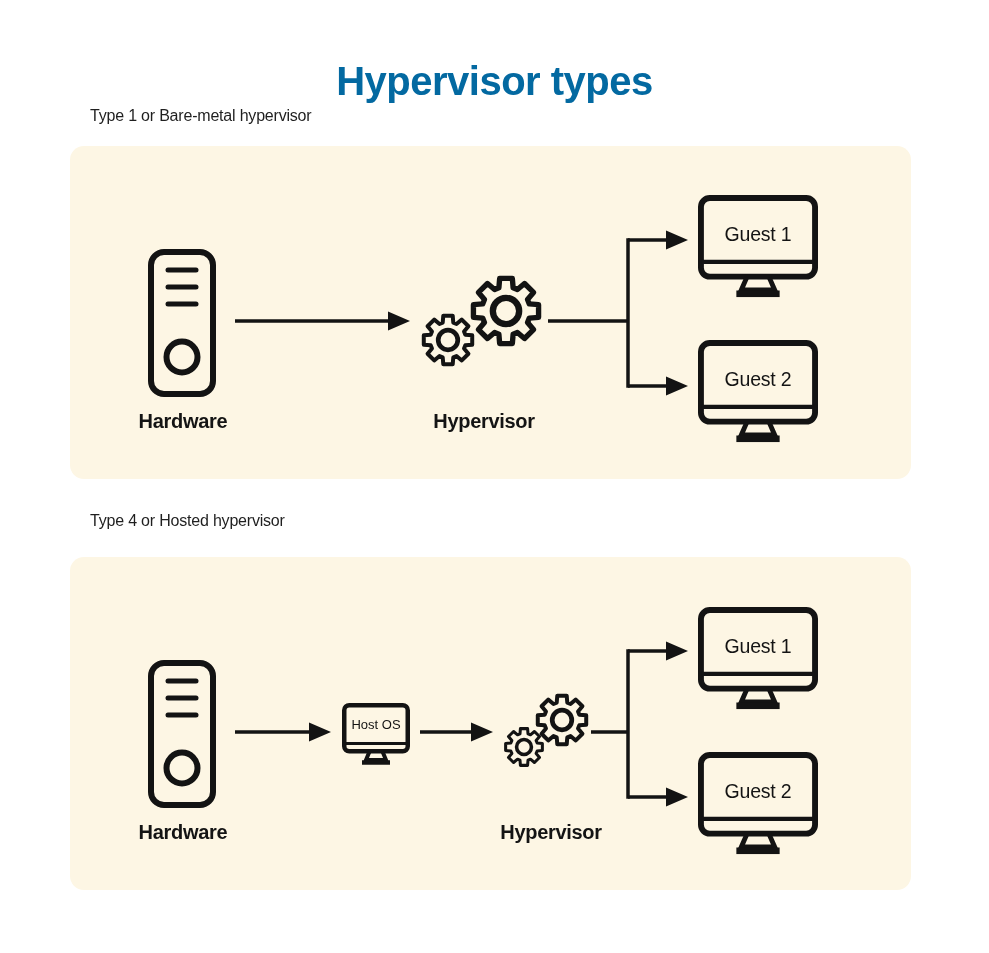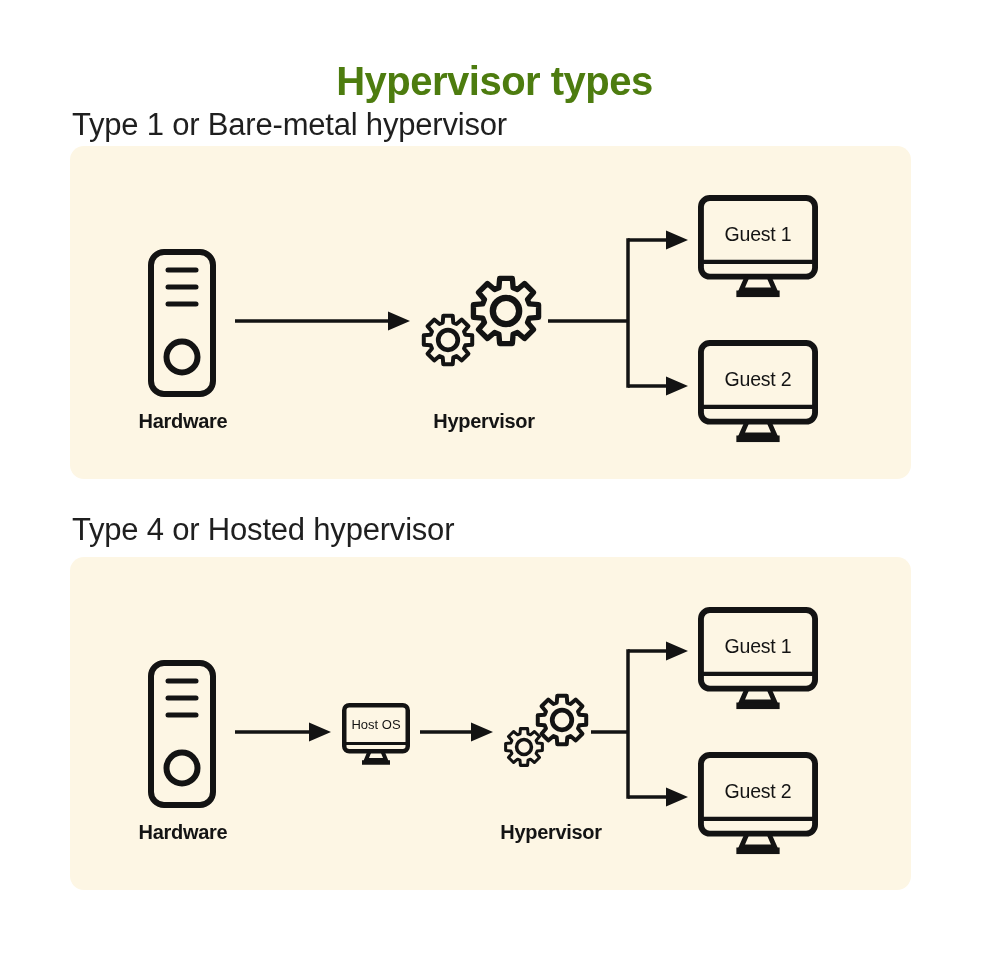--- a/index.html
+++ b/index.html
@@ -10,26 +10,26 @@
     overflow: hidden;
     font-family: "Liberation Sans", sans-serif;
   }
   .title {
     position: absolute;
     top: 32px; left: 0; width: 989px;
     text-align: center;
     font-size: 40px;
     font-weight: 700;
     letter-spacing: -0.5px;
-    color: #4d7c0f;
+    color: #0369a1;
   }
   .section-label {
     position: absolute;
-    left: 72px;
-    font-size: 31px;
+    left: 90px;
+    font-size: 16px;
     font-weight: 400;
     letter-spacing: -0.2px;
     color: #1f1f1f;
   }
   #section1-label { top: 107px; }
   #section2-label { top: 512px; }
   .panel {
     position: absolute;
     left: 70px;
     width: 841px; height: 333px;

